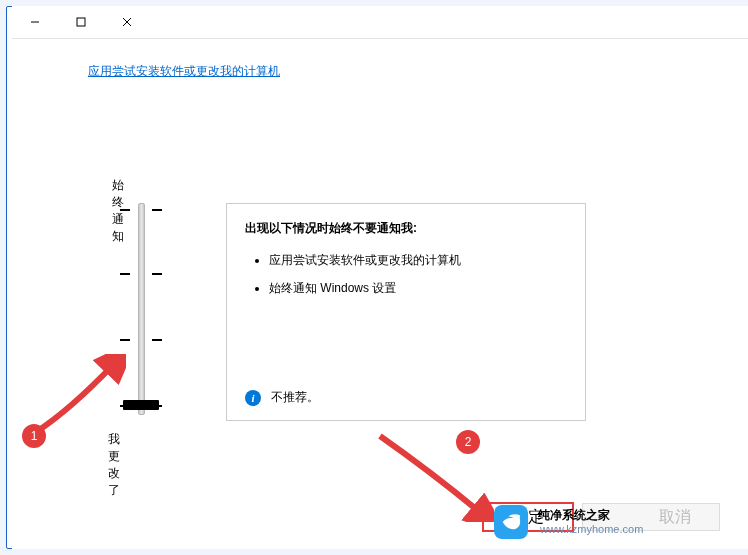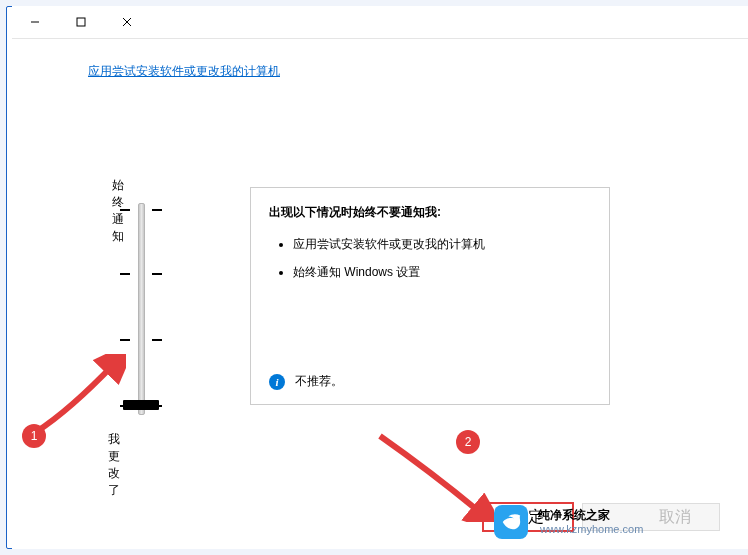--- a/index.html
+++ b/index.html
@@ -16,21 +16,21 @@
   .heading{font-size:16px;color:#0066cc;margin-bottom:14px;}
   .subtext{font-size:12px;color:#000;margin-bottom:2px;}
   .help-link{font-size:12px;color:#0066cc;text-decoration:underline;cursor:pointer;display:inline-block;margin-bottom:20px;}
   .slider-area{position:absolute;left:96px;top:138px;}
   .top-label{position:absolute;left:4px;top:0;}
   .bottom-label{position:absolute;left:0;top:254px;}
   .slider-track{position:absolute;left:30px;top:26px;width:5px;height:210px;background:linear-gradient(to right,#c8c8c8,#e8e8e8,#c8c8c8);border:1px solid #b5b5b5;border-radius:2px;}
   .tick{position:absolute;width:42px;display:flex;justify-content:space-between;left:12px;}
   .tick span{width:10px;height:2px;background:#000;}
   .thumb{position:absolute;left:15px;width:36px;height:10px;background:#000;border-radius:1px;}
-  .info-panel{position:absolute;left:214px;top:148px;width:360px;border:1px solid #ccc;padding:16px 18px 18px 18px;box-sizing:border-box;height:218px;margin-left:24px;}
+  .info-panel{position:absolute;left:214px;top:164px;width:360px;border:1px solid #ccc;padding:16px 18px 18px 18px;box-sizing:border-box;height:218px;}
   .panel-title{font-weight:bold;margin-bottom:14px;}
   ul.bul{margin:0;padding:0 0 0 24px;}
   ul.bul li{margin-bottom:10px;line-height:1.5;}
   .rec-row{position:absolute;left:18px;bottom:14px;display:flex;align-items:center;gap:10px;}
   .info-icon{width:16px;height:16px;border-radius:50%;background:#0078d7;color:#fff;display:flex;align-items:center;justify-content:center;font-family:Georgia,serif;font-style:italic;font-size:11px;font-weight:bold;}
   .footer{position:absolute;right:28px;bottom:18px;display:flex;gap:8px;align-items:center;}
   .btn{min-width:88px;height:26px;border:1px solid #adadad;background:#f6f6f6;display:flex;align-items:center;justify-content:center;font-size:16px;cursor:pointer;}
   .btn.ok-btn{border:2px solid #e23c3c;background:#fff;}
   .btn.cancel-btn{color:#bbb;border-color:#ddd;padding-left:48px;}
   

